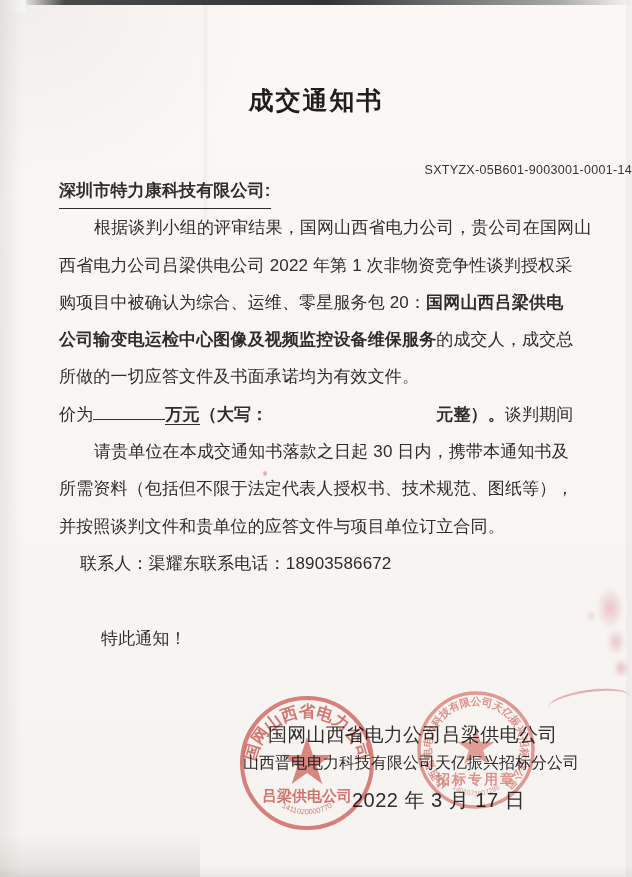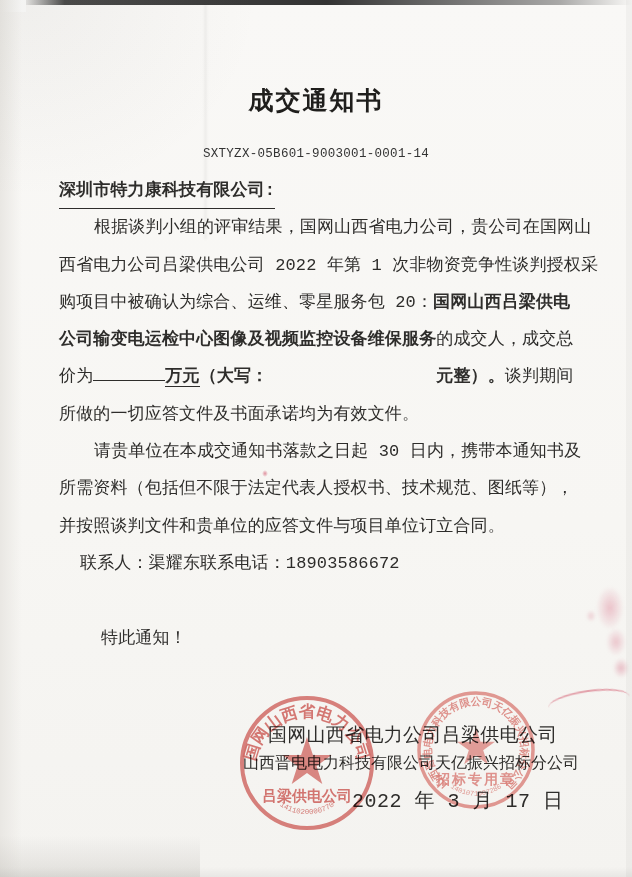--- a/index.html
+++ b/index.html
@@ -1,40 +1,40 @@
 <!DOCTYPE html>
 <html><head>
 <meta charset="utf-8">
 <style>
   html,body{margin:0;padding:0;}
   .page{
     position:relative; width:632px; height:877px; overflow:hidden;
     background:linear-gradient(180deg,#f9f8f6 0%,#f7f6f3 60%,#f4f3f0 100%);
-    font-family:Liberation Mono, monospace;
+    font-family:Liberation Sans, sans-serif;
     color:#2e2d2b;
   }
   
   .edge-top{position:absolute;left:22px;top:0;right:0;height:5px;
     background:linear-gradient(90deg,rgba(40,40,40,0) 0%,rgba(40,40,40,.85) 7%,rgba(30,30,30,.9) 50%,rgba(70,70,70,.45) 88%,rgba(140,140,140,0) 100%);}
   .corner-tl{position:absolute;left:0;top:0;width:26px;height:12px;background:#fdfdfc;}
   .edge-left{position:absolute;left:0;top:0;width:22px;height:100%;
     background:linear-gradient(90deg,#e9e7e3 0%,rgba(233,231,227,0) 100%);}
   .crease-v{position:absolute;left:204px;top:4px;width:3px;height:235px;
     background:rgba(60,60,60,.05);filter:blur(1px);}
   .edge-right{position:absolute;right:0;top:0;width:6px;height:100%;background:rgba(0,0,0,.03);}
   .edge-bottom{position:absolute;left:0;bottom:0;width:100%;height:10px;
     background:linear-gradient(0deg,rgba(0,0,0,.05),rgba(0,0,0,0));}
   .shade-bl{position:absolute;left:0;bottom:0;width:200px;height:42px;
     background:linear-gradient(0deg,rgba(175,172,165,.28),rgba(175,172,165,0));}
   .shade-tl{position:absolute;left:0;top:0;width:260px;height:200px;
     background:radial-gradient(ellipse at 10% 0%,rgba(120,118,112,.07),rgba(120,118,112,0) 70%);}
   
   .title{position:absolute;top:84px;left:0;width:100%;text-align:center;
     font-size:25px;font-weight:bold;letter-spacing:2px;color:#1f1e1c;}
-  .doc-number{position:absolute;top:147px;left:0;width:100%;text-align:center;
+  .doc-number{position:absolute;top:163px;left:0;width:100%;text-align:right;
     font-size:12.5px;letter-spacing:.3px;color:#333;}
   
   .body-text{position:absolute;left:59px;top:172px;width:520px;font-size:17px;letter-spacing:.15px;}
   .line{height:37.3px;line-height:37.3px;white-space:nowrap;}
   .indent{text-indent:35px;}
   .b{font-weight:bold;}
   .u{border-bottom:1.4px solid #2e2d2b;}
   .greeting{font-weight:bold;}
   .greeting span{border-bottom:1.6px solid #2e2d2b;padding-bottom:8px;}
   .ublank{display:inline-block;width:72px;height:1em;border-bottom:1.4px solid #2e2d2b;vertical-align:baseline;}
@@ -76,22 +76,22 @@
 
   <div class="title">成交通知书</div>
   <div class="doc-number">SXTYZX-05B601-9003001-0001-14</div>
 
   <div class="body-text">
     <div class="line greeting"><span>深圳市特力康科技有限公司:</span></div>
     <div class="line indent">根据谈判小组的评审结果，国网山西省电力公司，贵公司在国网山</div>
     <div class="line">西省电力公司吕梁供电公司 2022 年第 1 次非物资竞争性谈判授权采</div>
     <div class="line"><span>购项目中被确认为综合、运维、零星服务包 20：</span><span class="b">国网山西吕梁供电</span></div>
     <div class="line"><span class="b">公司输变电运检中心图像及视频监控设备维保服务</span><span>的成交人，成交总</span></div>
+    <div class="line">所做的一切应答文件及书面承诺均为有效文件。</div>
     <div class="line"><span>价为</span><span class="ublank"></span><span class="b u">万元</span><span class="b">（大写：</span><span class="gap"></span><span class="b">元整）。</span><span>谈判期间</span></div>
-    <div class="line">所做的一切应答文件及书面承诺均为有效文件。</div>
     <div class="line indent">请贵单位在本成交通知书落款之日起 30 日内，携带本通知书及</div>
     <div class="line">所需资料（包括但不限于法定代表人授权书、技术规范、图纸等），</div>
     <div class="line">并按照谈判文件和贵单位的应答文件与项目单位订立合同。</div>
     <div class="line"><span style="margin-left:21px">联系人：</span><span>渠耀东</span><span class="ml">联系电话：</span><span>18903586672</span></div>
     <div class="line"></div>
     <div class="line notice-ind">特此通知！</div>
   </div>
 
   <div class="sig1">国网山西省电力公司吕梁供电公司</div>
   <div class="sig2">山西晋电电力科技有限公司天亿振兴招标分公司</div>

